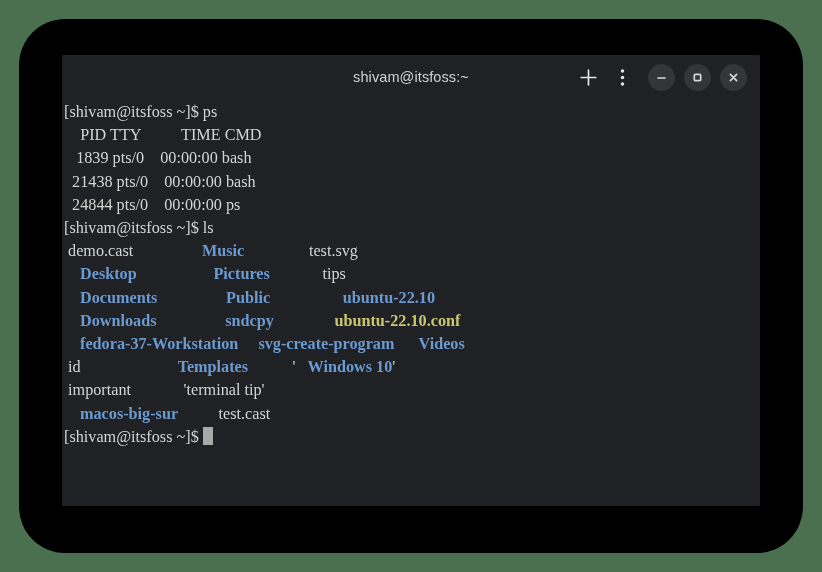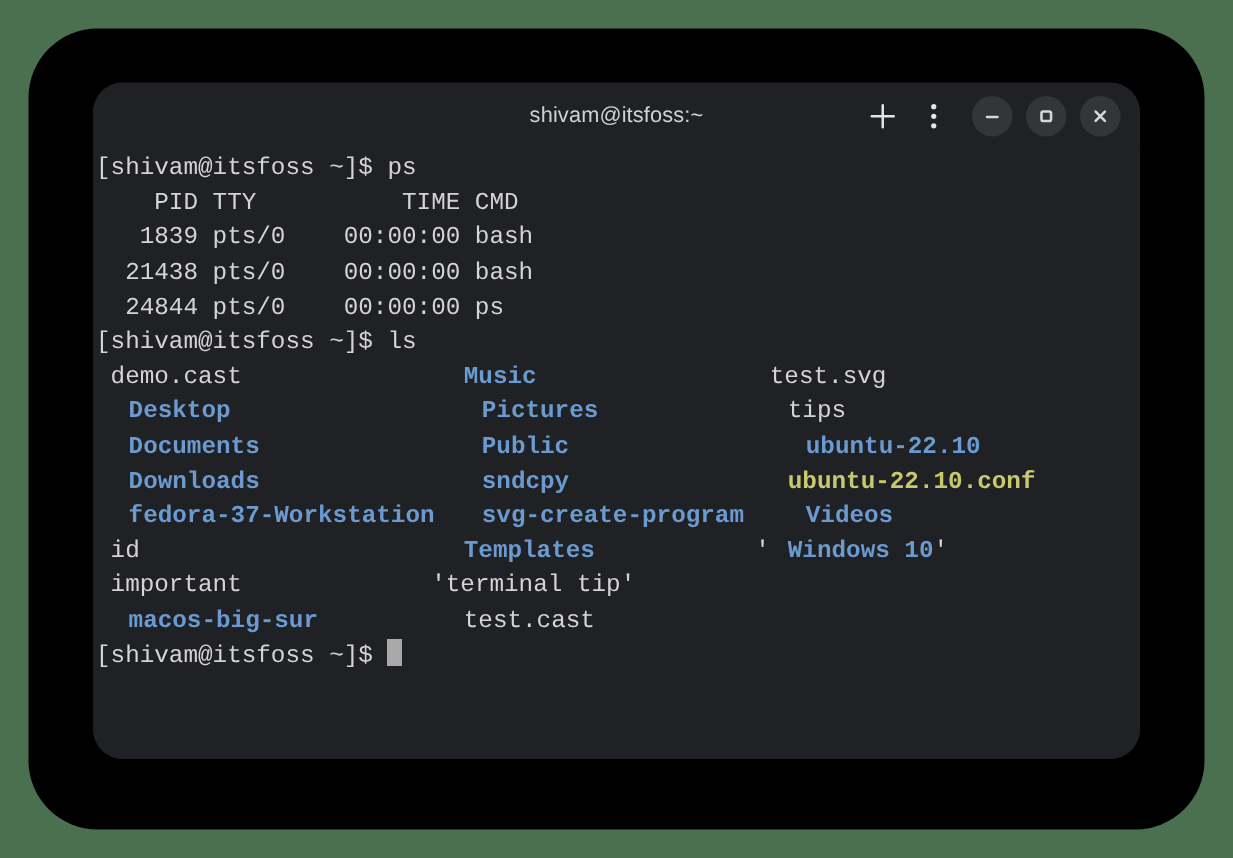--- a/index.html
+++ b/index.html
@@ -27,21 +27,21 @@
   }
 
   
   #window {
     position: absolute;
     left: 62px;
     top: 55px;
     width: 698px;
     height: 451px;
     background: #202124;
-    border-radius: 20px;
+    border-radius: 2px;
     overflow: hidden;
     display: flex;
     flex-direction: column;
   }
 
   
   #titlebar {
     position: relative;
     height: 44px;
     flex: 0 0 44px;
@@ -96,21 +96,21 @@
   .win-btn svg { display: block; }
 
   
   #terminal-body {
     flex: 1 1 auto;
     background: #202124;
     padding: 2px 0 0 0;
     overflow: hidden;
   }
   #term-text {
-    font-family: Liberation Mono, monospace;
+    font-family: Liberation Serif, serif;
     font-size: 16.2px;
     line-height: 23.2px;
     color: #d4d4d4;
     white-space: pre;
     padding: 0 0 0 2px;
     margin: 0;
     letter-spacing: 0px;
   }
   .line { white-space: pre; }
 

